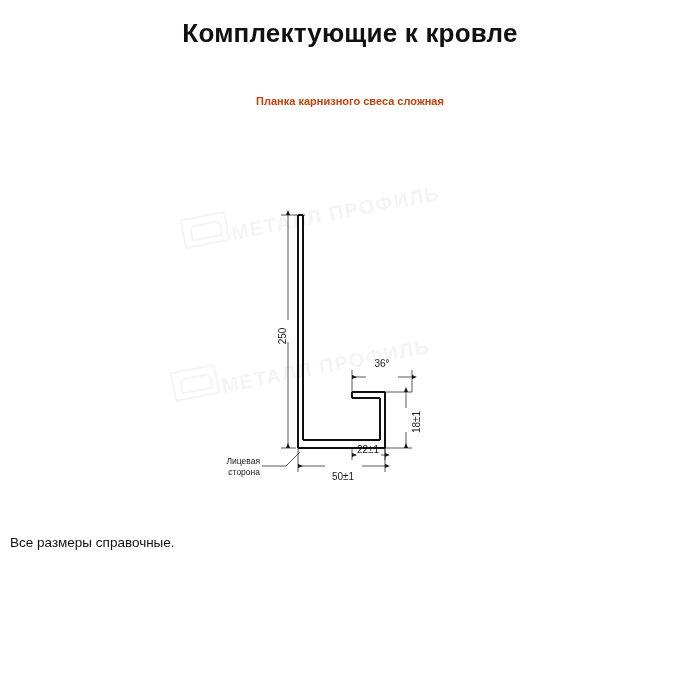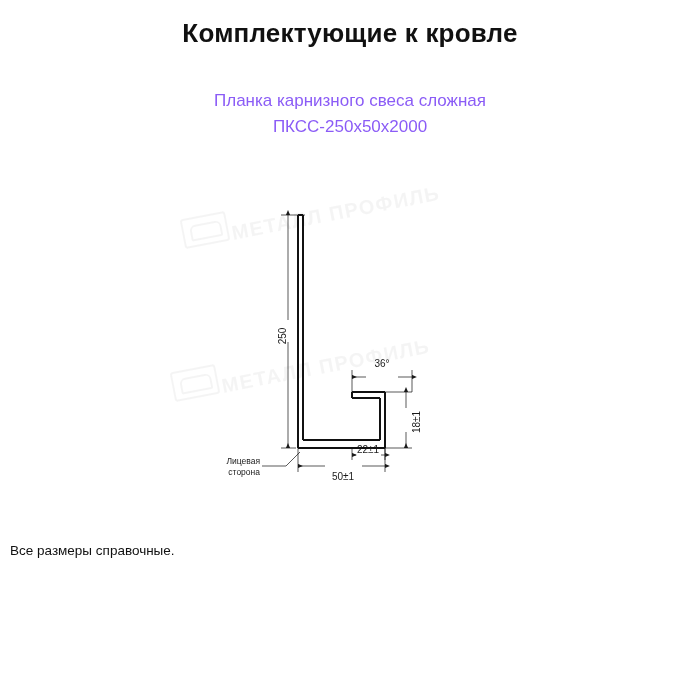--- a/index.html
+++ b/index.html
@@ -39,23 +39,23 @@
     padding: 0 20px;
   }
   .subtitle-block {
     position: absolute;
     left: 0;
     top: 88px;
     width: 700px;
     text-align: center;
   }
   .subtitle-line {
-    font-size: 17px;
-    font-weight: normal;
-    color: #8b5cf6;
+    font-size: 11px;
+    font-weight: bold;
+    color: #c2410c;
     line-height: 26px;
   }
 
   
   .drawing {
     position: absolute;
     left: 0;
     top: 170px;
     width: 700px;
     height: 380px;
@@ -110,41 +110,40 @@
   .face-text {
     font-family: "Liberation Sans", sans-serif;
     font-size: 8.5px;
     fill: #1a1a1a;
   }
 
   
   .footer {
     position: absolute;
     left: 10px;
-    bottom: 2px;
+    bottom: 10px;
     width: 680px;
   }
   .footer-line {
     font-size: 13.5px;
     color: #111;
     line-height: 22px;
   }
 </style>
 </head>
 <body>
 
 <div class="page">
 
   <div class="header">
     <div class="main-title">Комплектующие к кровле</div>
   </div>
 
   <div class="subtitle-block">
     <div class="subtitle-line">Планка карнизного свеса сложная</div>
-    <div class="subtitle-line">ПКСС-250x50x2000</div>
   </div>
 
   <div class="drawing">
 
     <div class="wm" style="left:182px; top:45px;">
       <div class="wm-logo"></div>
     </div>
     <div class="wm" style="left:232px; top:52px;">
       <div class="wm-text">МЕТАЛЛ ПРОФИЛЬ</div>
     </div>

